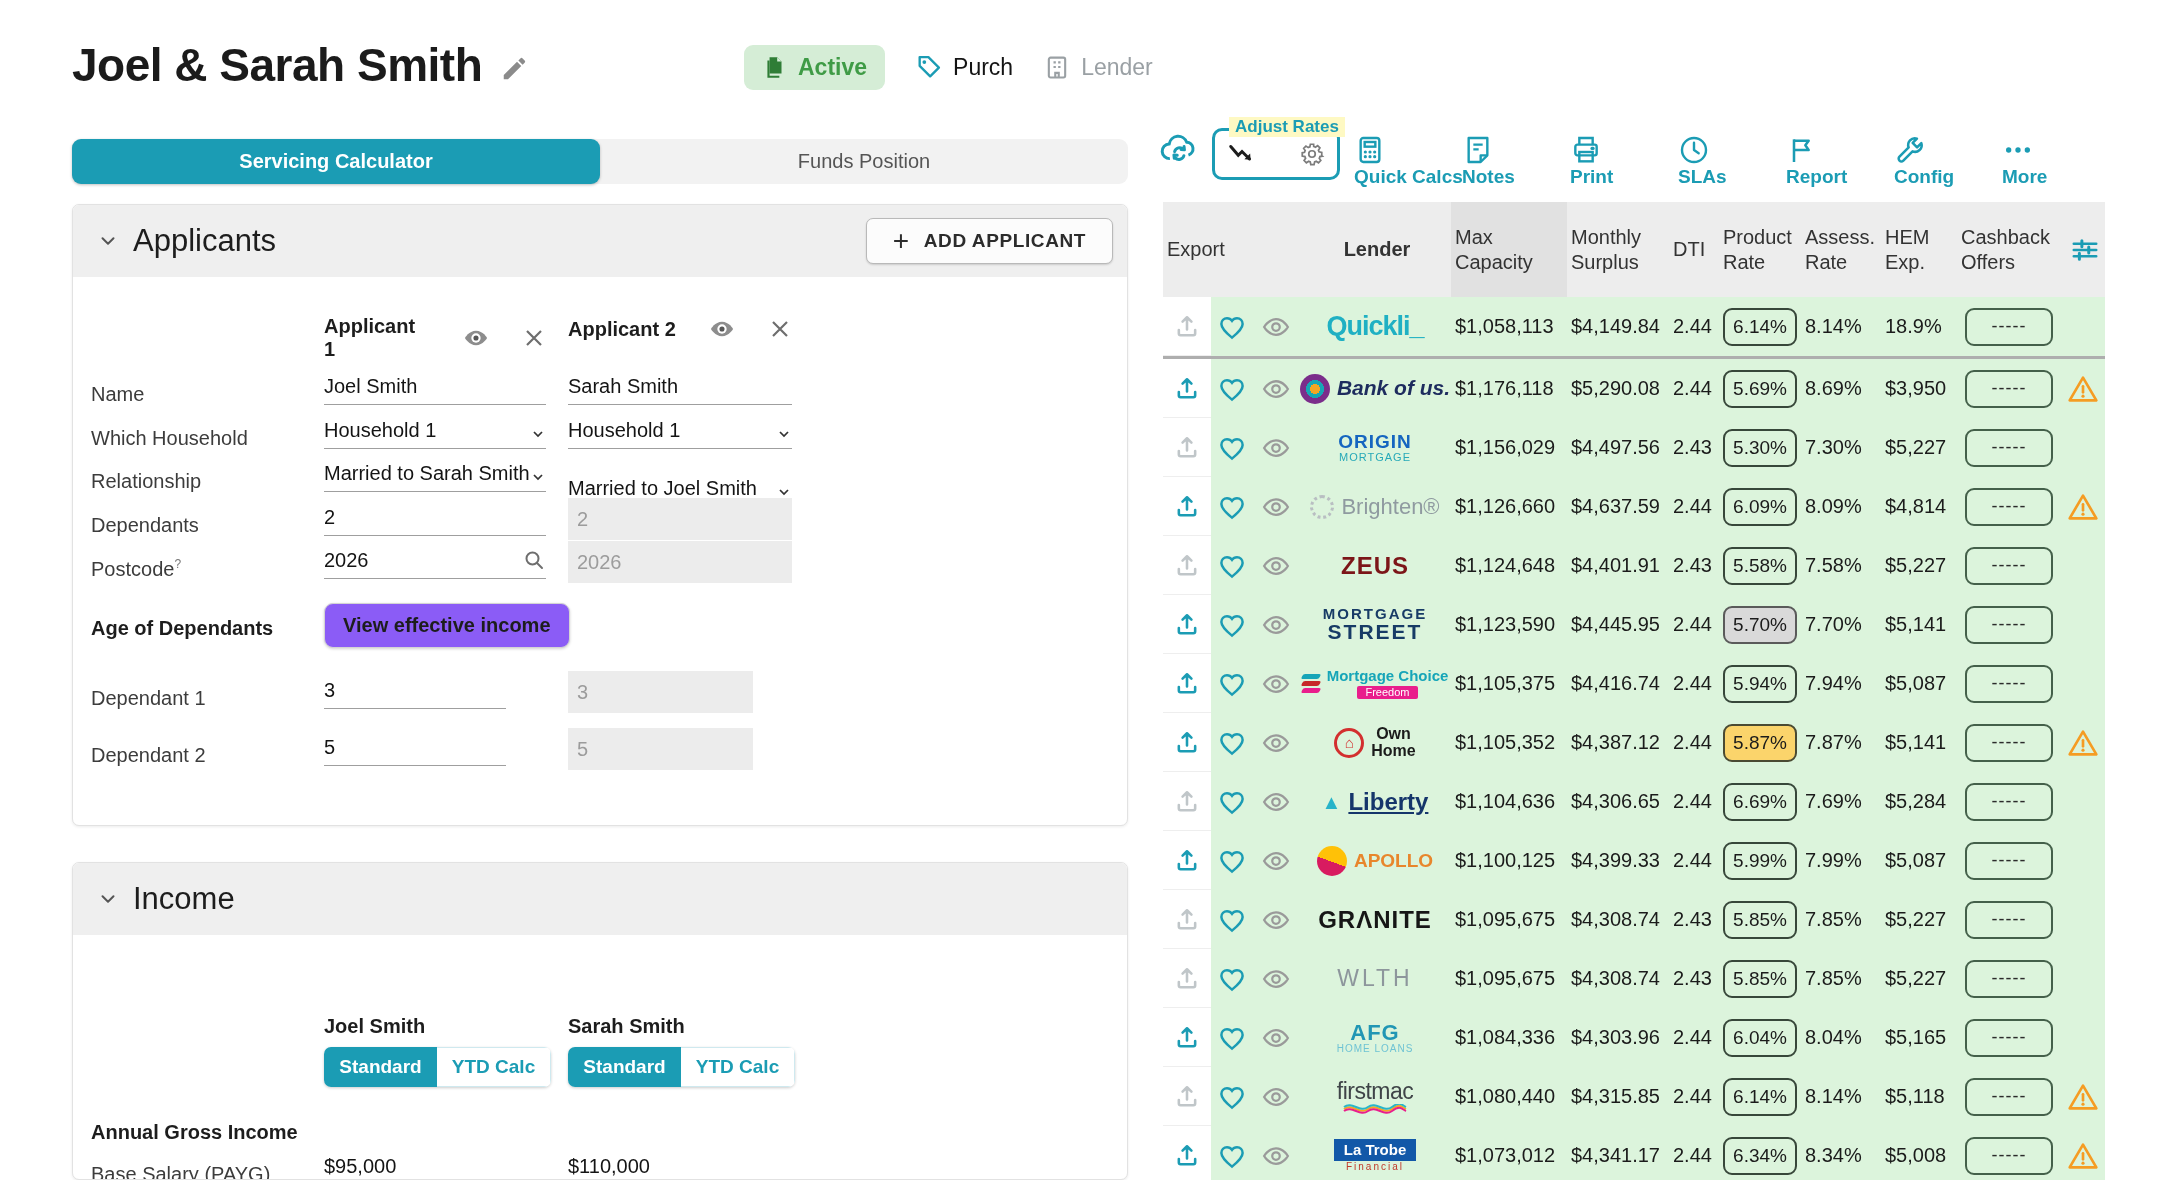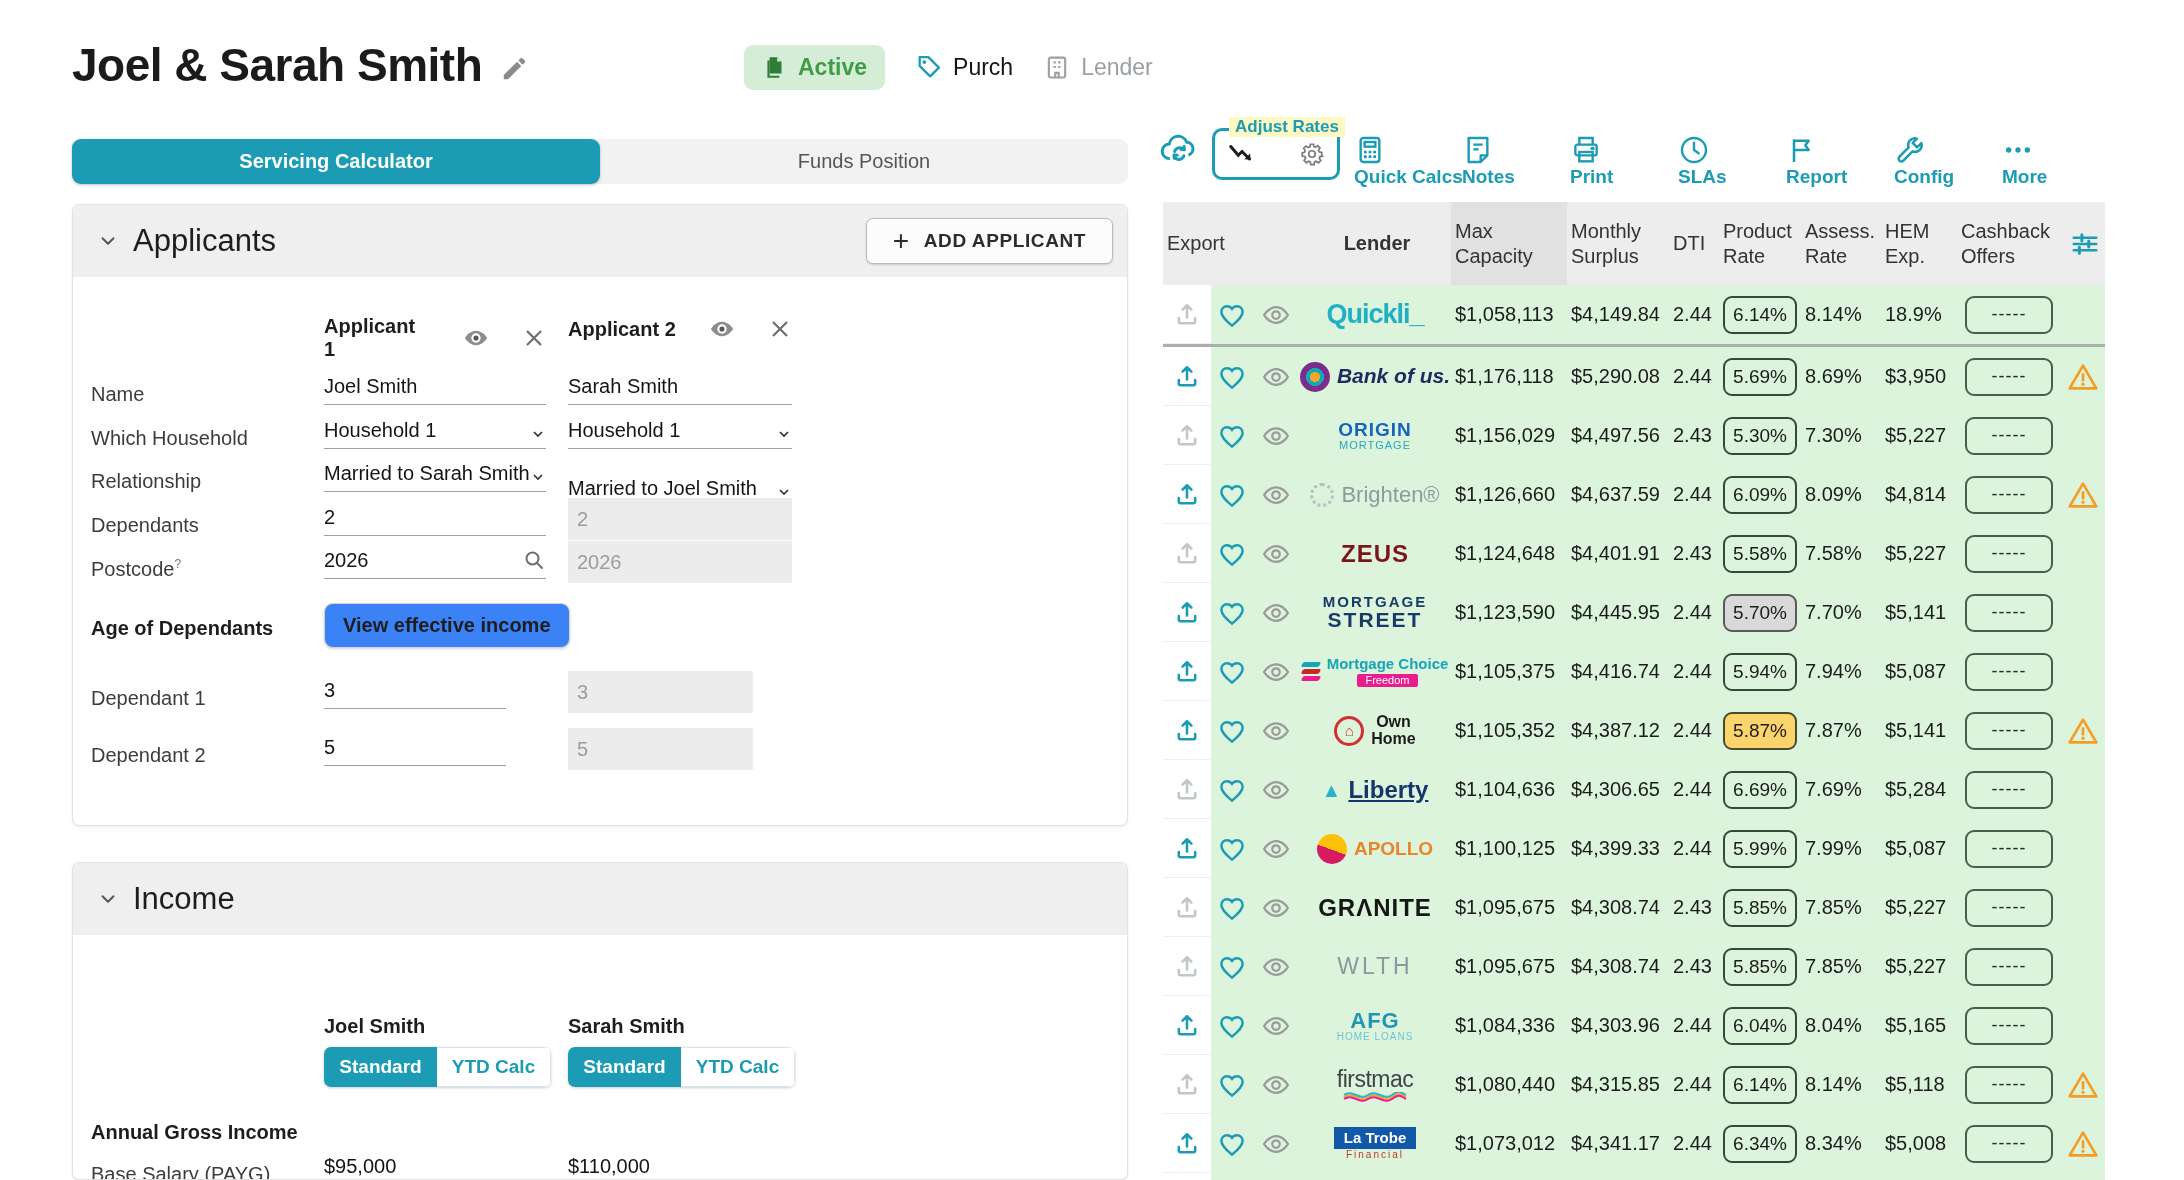--- a/index.html
+++ b/index.html
@@ -45,34 +45,34 @@
   #add-applicant .plus { font-size:28px; font-weight:400; }
 
   
   .f-label { position:absolute; left:18px; font-size:20px; color:#3c3c3c; }
   .col1 { position:absolute; left:251px; width:222px; }
   .col2 { position:absolute; left:495px; width:224px; }
   .app-head { font-size:20px; font-weight:700; color:#1d1d1d; display:flex; align-items:center; gap:32px; }
   .uline { display:flex; align-items:flex-end; justify-content:space-between; border-bottom:1px solid #9f9f9f;
     height:36px; font-size:20px; color:#141414; padding-bottom:6px; }
   .disabled-box { background:#ececec; height:42px; display:flex; align-items:center; padding-left:9px; font-size:20px; color:#9c9c9c; }
-  .btn-light { background:#3b82f6; border:1px solid #d4d4d4; border-radius:9px; padding:10px 18px; font-size:20px; font-weight:700;
+  .btn-light { background:#8b5cf6; border:1px solid #d4d4d4; border-radius:9px; padding:10px 18px; font-size:20px; font-weight:700;
     color:#1d1d1d; box-shadow:0 1px 3px rgba(0,0,0,.18); cursor:pointer; font-family:inherit; }
   .bold-label { font-weight:700; color:#1d1d1d; }
 
   
   .toggle { display:flex; border-radius:7px; overflow:hidden; box-shadow:0 1px 3px rgba(0,0,0,.2); width:227px; height:40px; }
   .toggle .seg { flex:1; display:flex; align-items:center; justify-content:center; font-size:19px; font-weight:700; cursor:pointer; }
   .seg.on { background:#1b9cb4; color:#fff; }
   .seg.off { background:#fff; color:#1b9cb4; border:1px solid #cfe9ef; border-left:none; }
 
   
   #ltable { left:1163px; top:202px; width:942px; height:978px; }
   .tgrid { display:grid; grid-template-columns:48px 42px 46px 152px 116px 102px 50px 82px 80px 76px 104px 44px; }
-  #thead { background:#ededed; height:83px; align-items:center; font-size:20px; color:#333; }
+  #thead { background:#ededed; height:95px; align-items:center; font-size:20px; color:#333; }
   #thead .hc { padding-left:4px; line-height:1.25; }
   .hc-export { grid-column:1 / span 3; padding-left:8px; font-weight:500; }
   .hc-lender { text-align:center; font-weight:700; }
   .hc-max { background:#e1e1e1; height:100%; display:flex; align-items:center; padding-left:6px; }
   #t-rows { height:895px; background:linear-gradient(to right, #fff 48px, #dcf4dc 48px); overflow:hidden; }
   .t-row { height:59px; align-items:center; font-size:20px; color:#1b1b1b; }
   .t-row .cell { padding-left:4px; white-space:nowrap; }
   .c-export { height:100%; background:#fff; display:flex; align-items:center; justify-content:center; border-bottom:1px solid #eee; }
   .c-ico { display:flex; align-items:center; justify-content:center; }
   .t-div { height:3px; background:#aeaeae; }

